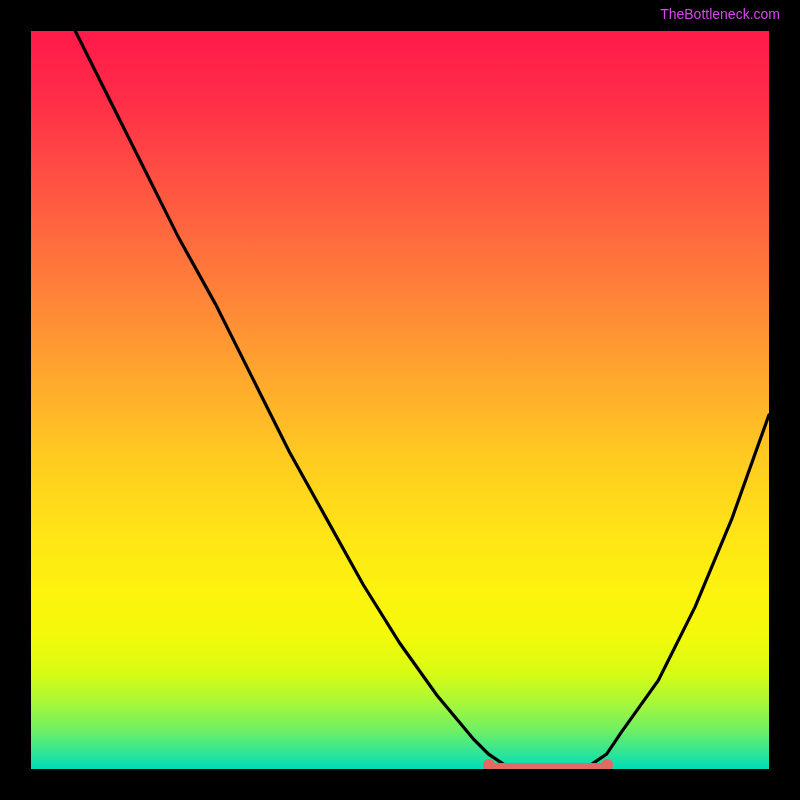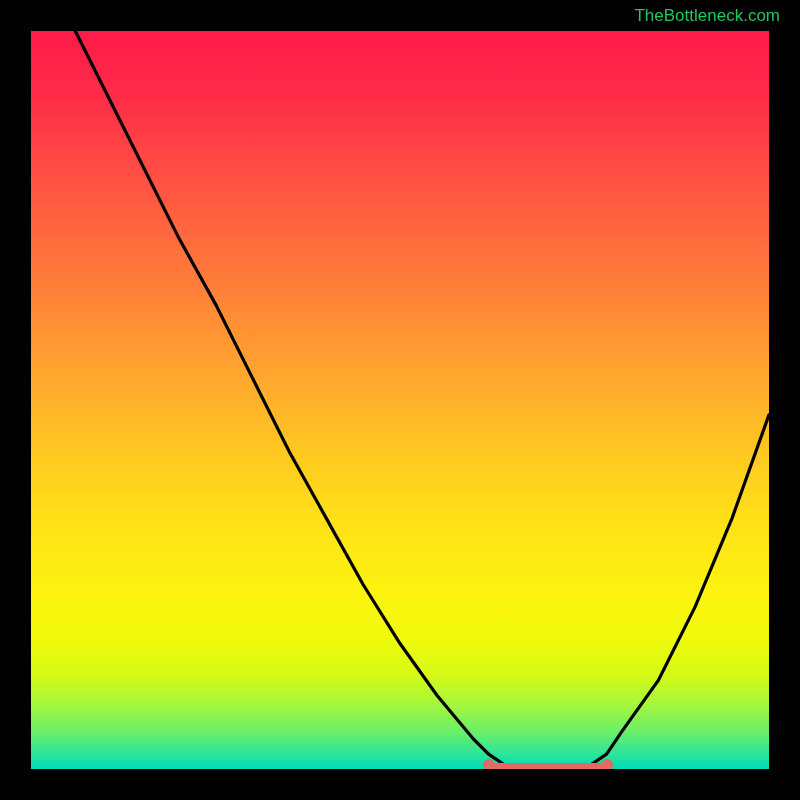--- a/index.html
+++ b/index.html
@@ -8,22 +8,22 @@
     width: 800px;
     height: 800px;
     background: #000;
     position: relative;
     font-family: Arial, sans-serif;
   }
   .watermark {
     position: absolute;
     top: 6px;
     right: 20px;
-    color: #22c55e;
-    font-size: 17px;
+    color: #d946ef;
+    font-size: 14px;
     font-weight: 500;
     z-index: 3;
   }
   .plot-area {
     position: absolute;
     left: 31px;
     top: 31px;
     width: 738px;
     height: 738px;
     overflow: hidden;

